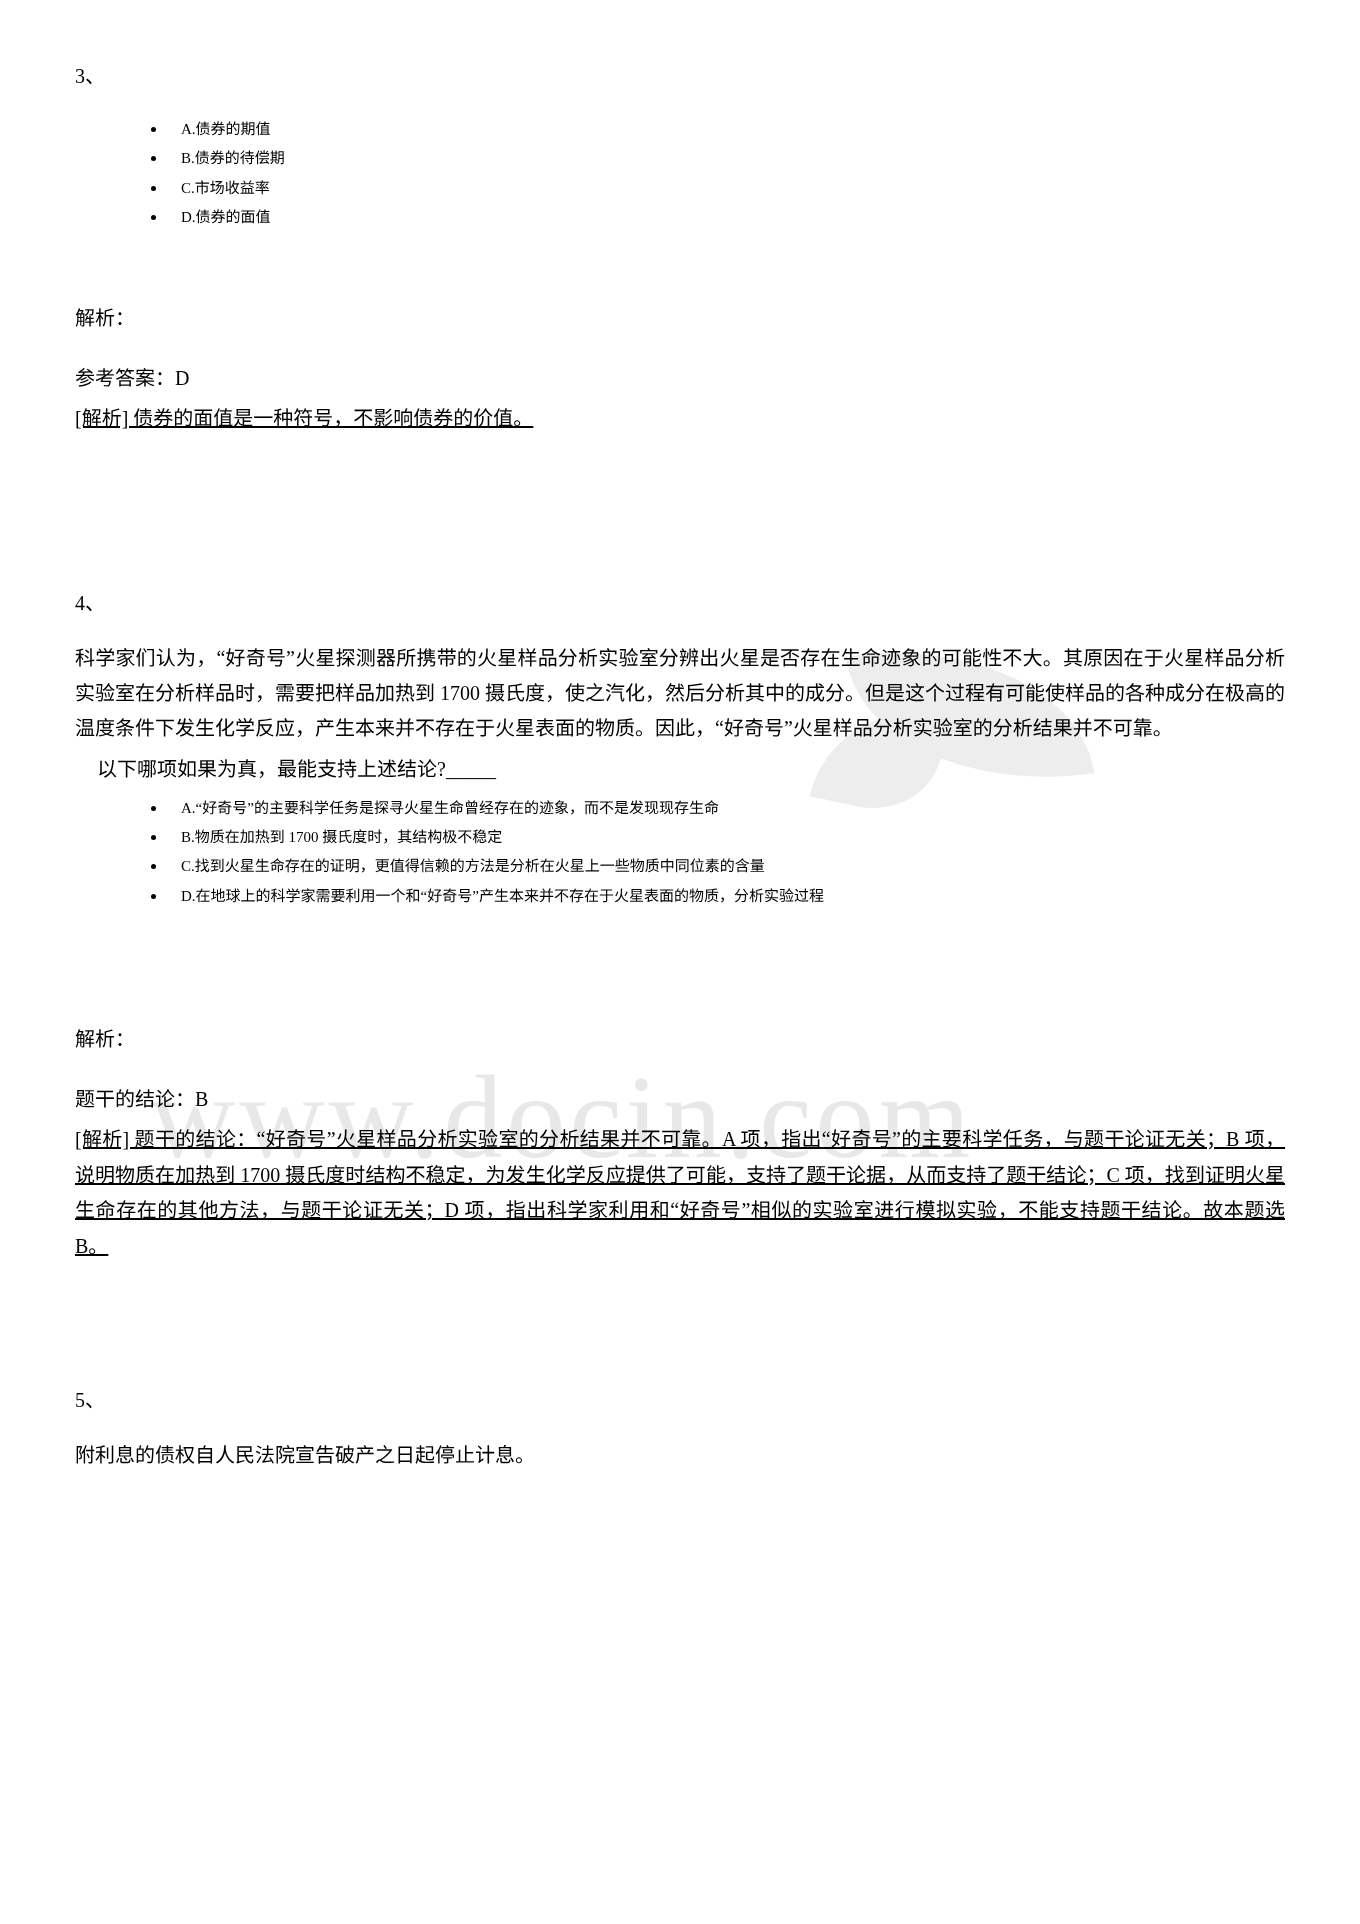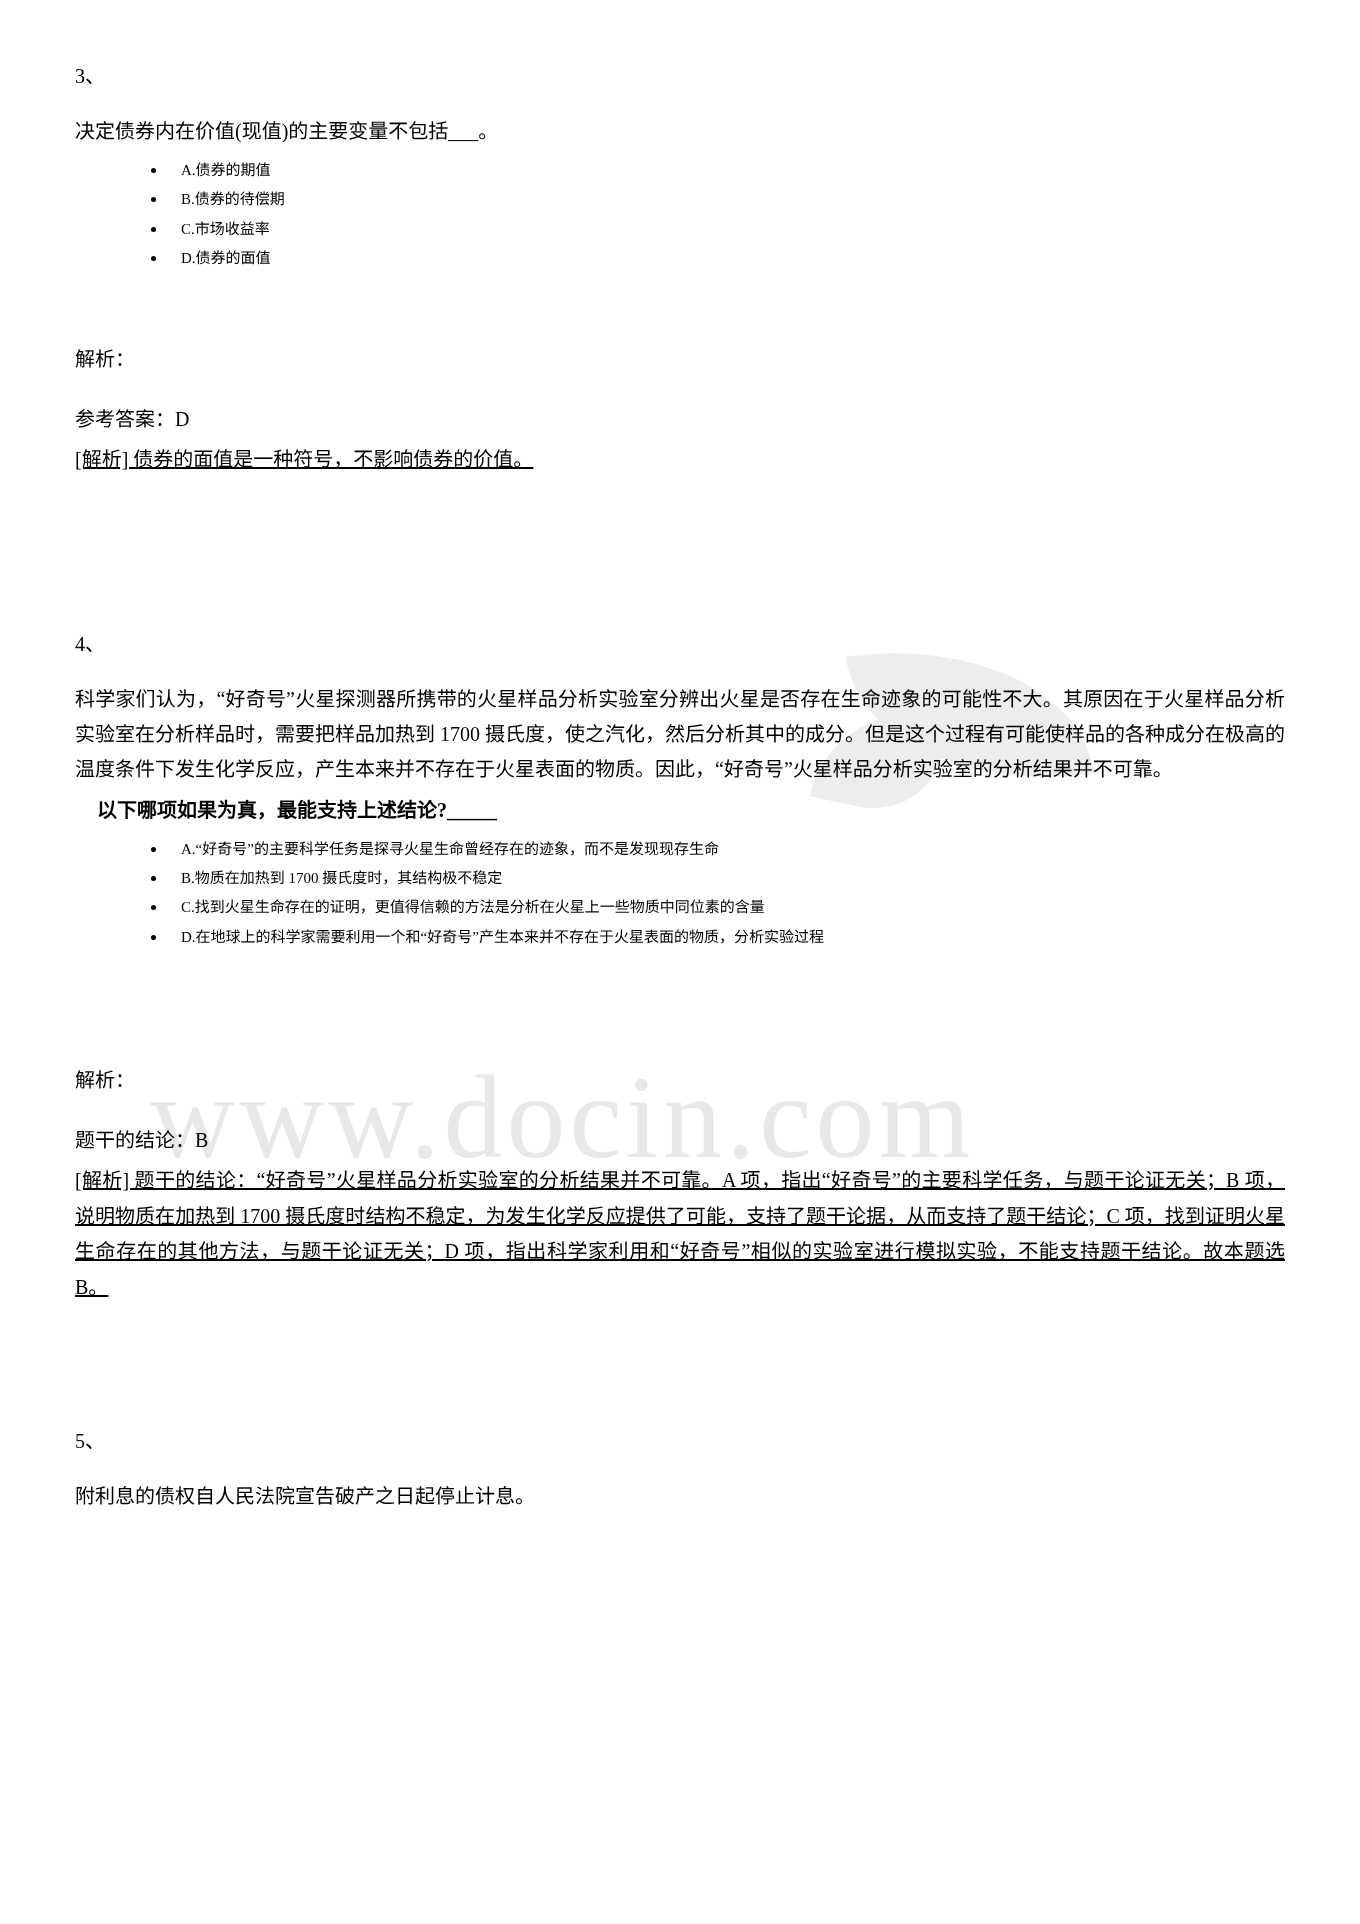--- a/index.html
+++ b/index.html
@@ -73,21 +73,20 @@
     font-size: 20px;
     line-height: 1.75;
     margin: 0 0 6px 0;
     text-align: justify;
   }
   .sub-stem {
     font-size: 20px;
     line-height: 1.75;
     margin: 0 0 4px 0;
     padding-left: 22px;
-    font-weight: bold;
   }
   ul.options {
     list-style: disc;
     margin: 6px 0 0 0;
     padding-left: 92px;
   }
   ul.options li {
     font-size: 15px;
     line-height: 1.82;
     text-align: justify;
@@ -126,21 +125,20 @@
 <div class="watermark">
   <div class="wm-leaf"></div>
   <div class="wm-leaf2"></div>
   <div class="wm-text">www.docin.com</div>
 </div>
 
 <div class="page">
 
   <div>
     <div class="qnum">3、</div>
-    <p class="stem">决定债券内在价值(现值)的主要变量不包括___。</p>
     <ul class="options">
       <li>A.债券的期值</li>
       <li>B.债券的待偿期</li>
       <li>C.市场收益率</li>
       <li>D.债券的面值</li>
     </ul>
     <div class="spacer-lg"></div>
     <p class="analysis-label">解析：</p>
     <p class="answer-line">参考答案：D</p>
     <p class="explain">[解析] 债券的面值是一种符号，不影响债券的价值。</p>

